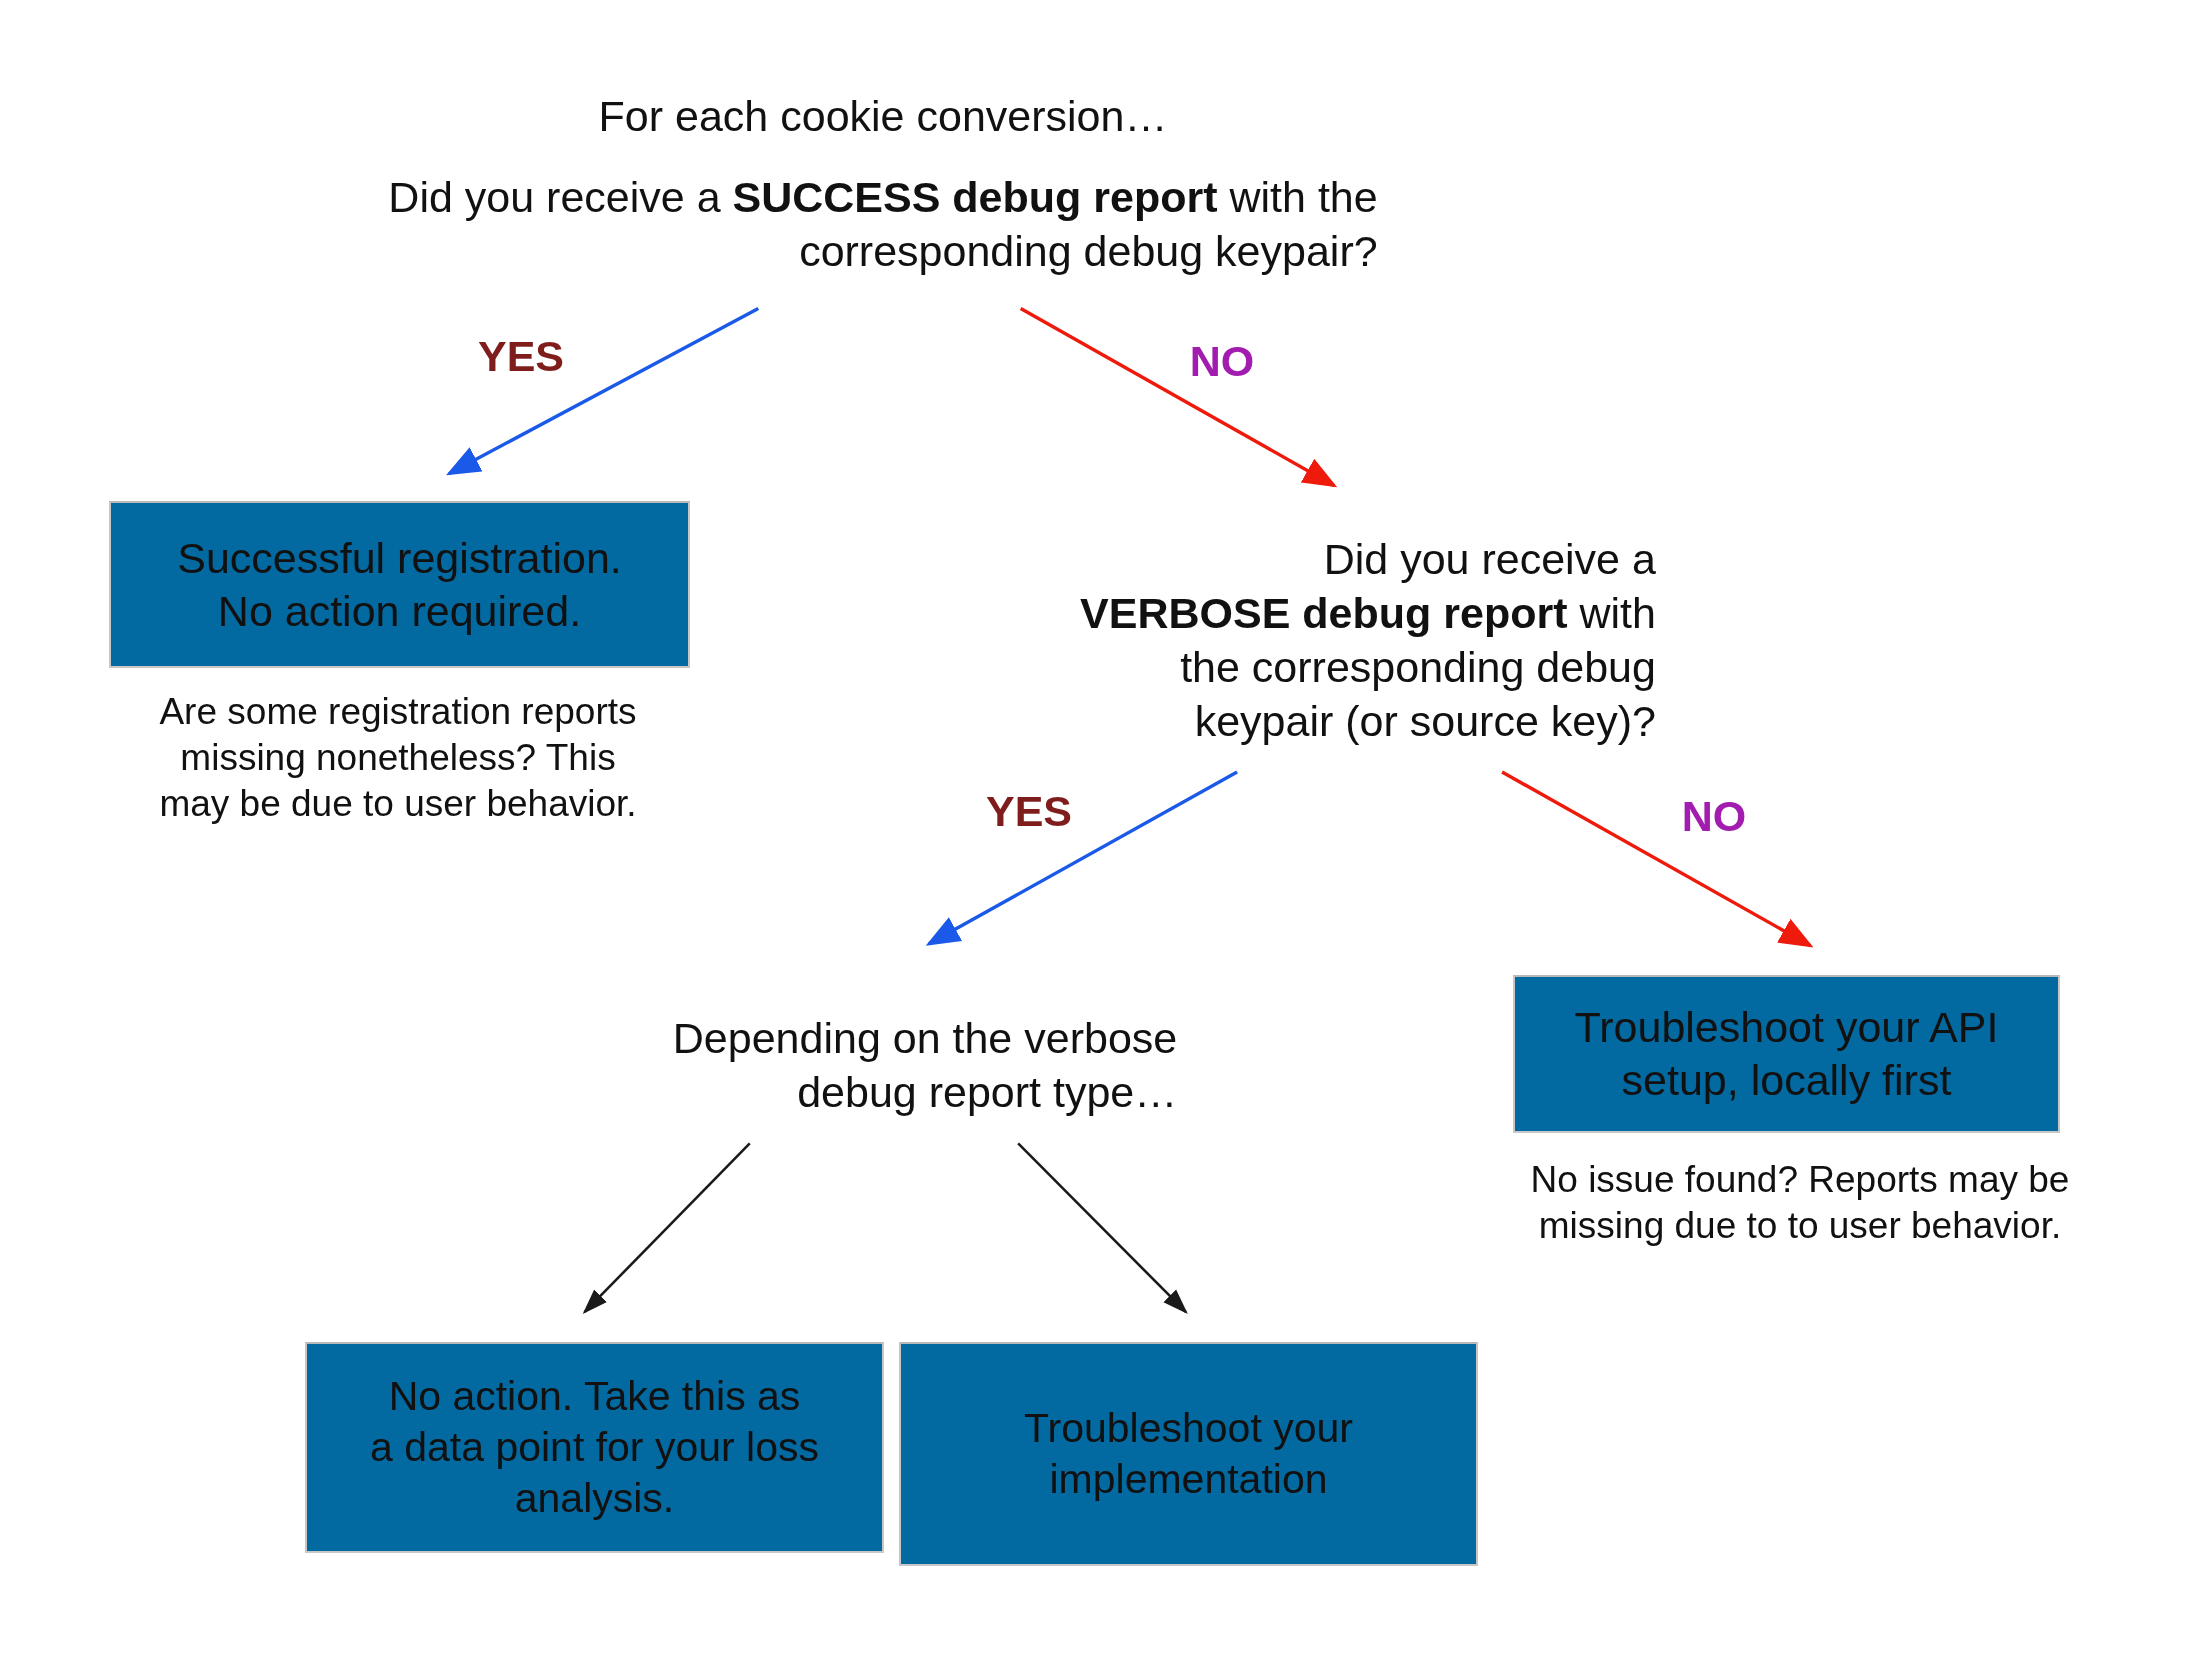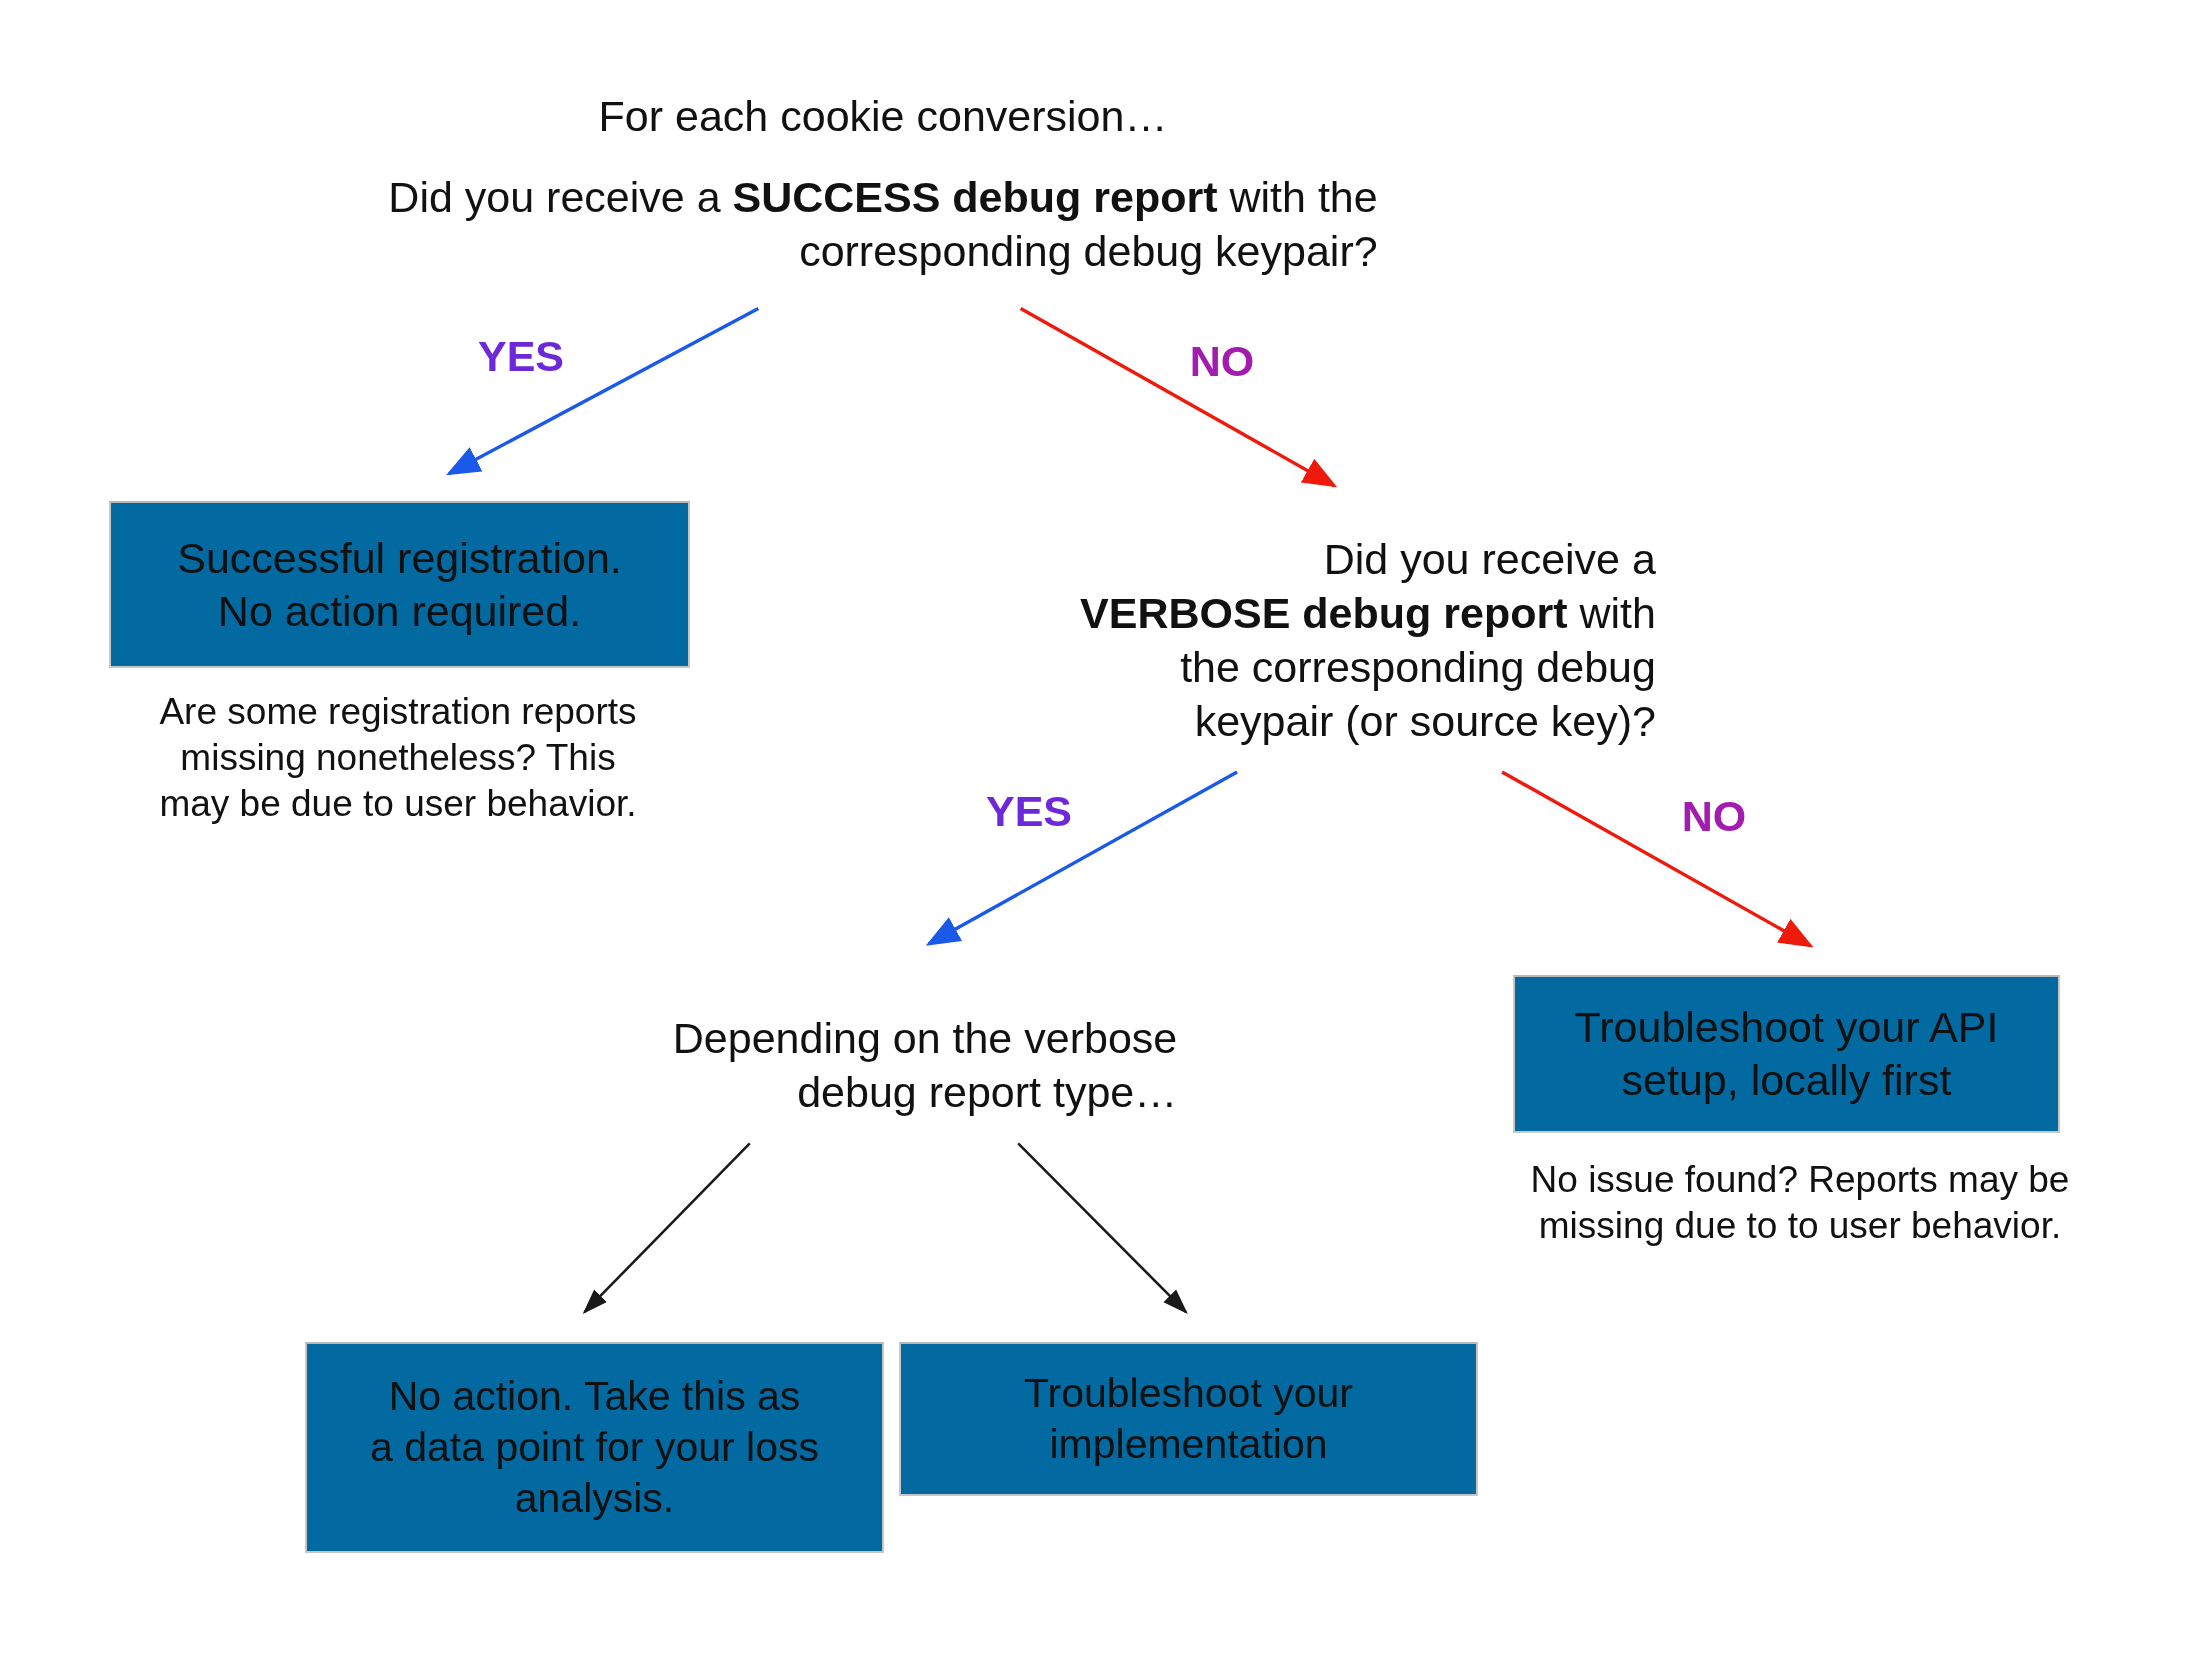--- a/index.html
+++ b/index.html
@@ -15,21 +15,21 @@
   .layer { position: absolute; left: 0; top: 0; }
   .node {
     position: absolute;
     transform: translateX(-50%);
     text-align: center;
     white-space: nowrap;
   }
   .center-both { transform: translate(-50%, -50%); }
   .q   { font-size: 43px; line-height: 54px; text-align: right; }
   .lbl { font-size: 43px; font-weight: bold; }
-  .lbl.yes { color: #6d28d9; }
+  .lbl.yes { color: #7f1d1d; }
   .lbl.no  { color: #a21caf; }
   .note { font-size: 37px; line-height: 46px; }
   .box {
     position: absolute;
     background: #0369a1;
     border: 2.6px solid #C7C7C7;
     border-top-color: #B9B9B9;
     box-sizing: border-box;
     display: flex;
     flex-direction: column;
@@ -113,19 +113,19 @@
     <div>No issue found? Reports may be</div>
     <div>missing due to to user behavior.</div>
   </div>
 
   <div class="box small" style="left:305px; top:1342px; width:579px; height:211px;justify-content:center;">
     <div>No action. Take this as</div>
     <div>a data point for your loss</div>
     <div>analysis.</div>
   </div>
 
-  <div class="box small" style="left:899px; top:1342px; width:579px; height:154px;">
+  <div class="box small" style="left:899px; top:1342px; width:579px; height:224px;">
     <div>Troubleshoot your</div>
     <div>implementation</div>
   </div>
 
 </div>
 
 
 </body></html>

